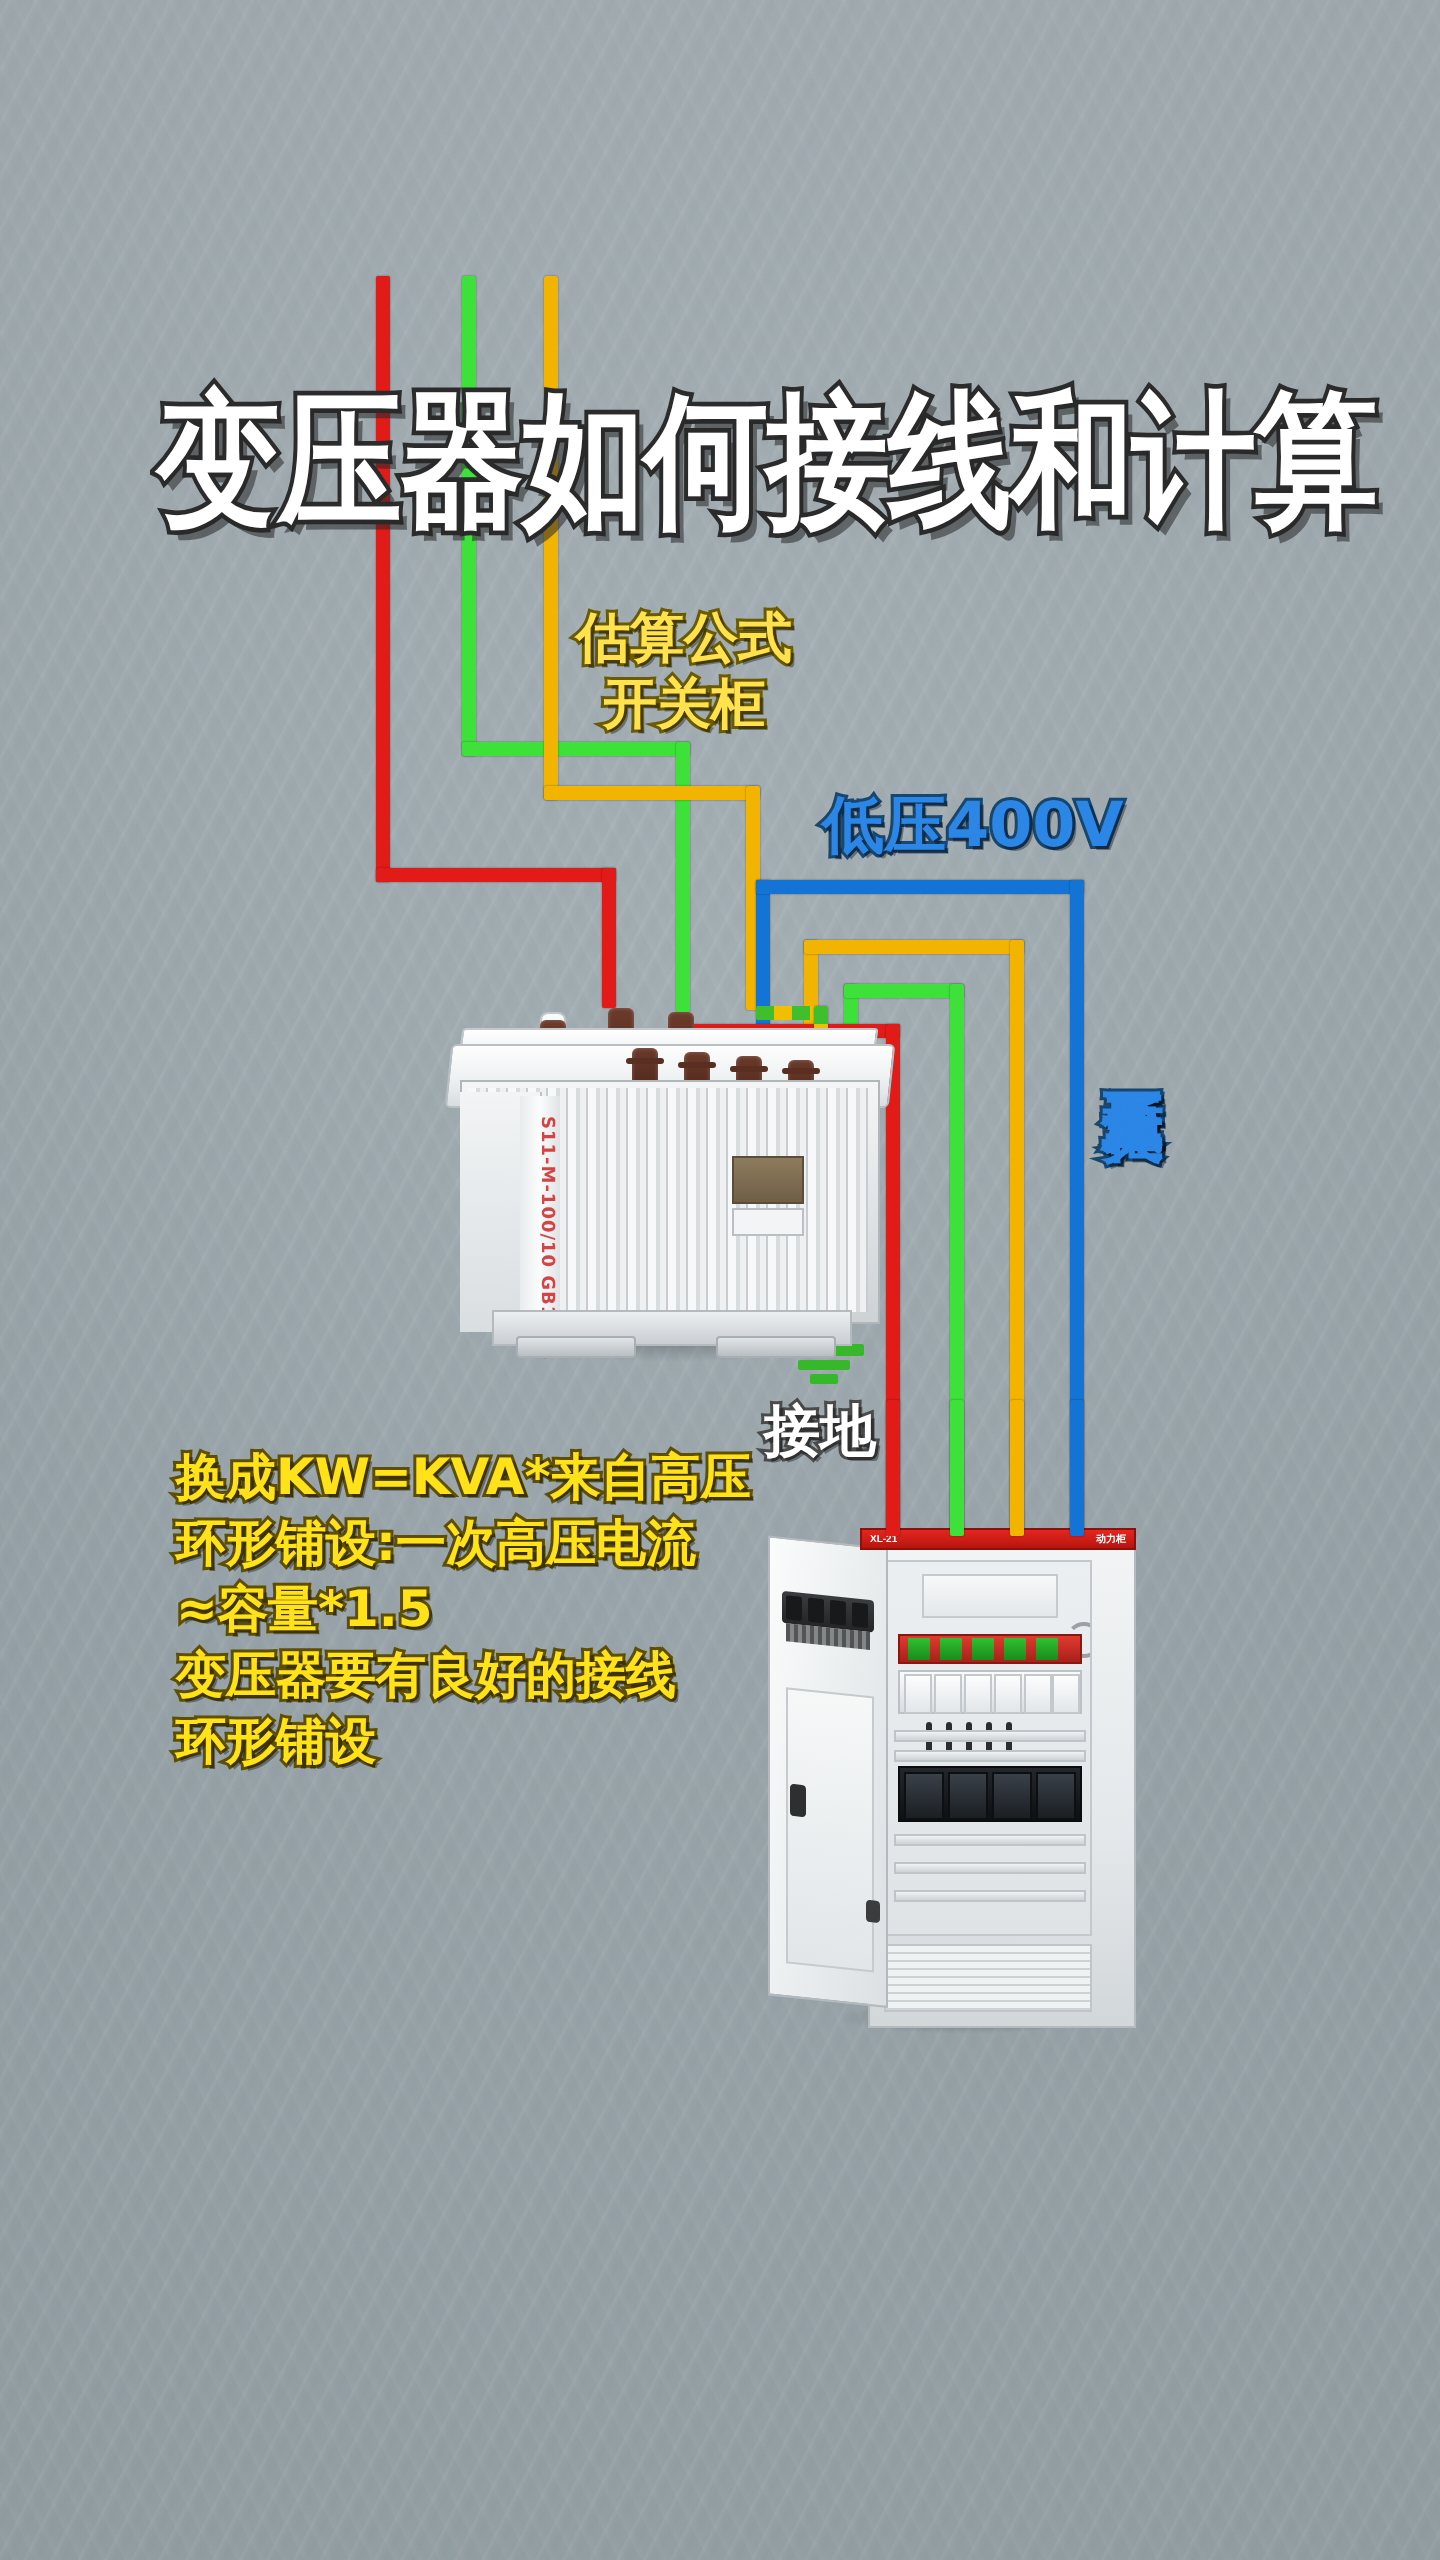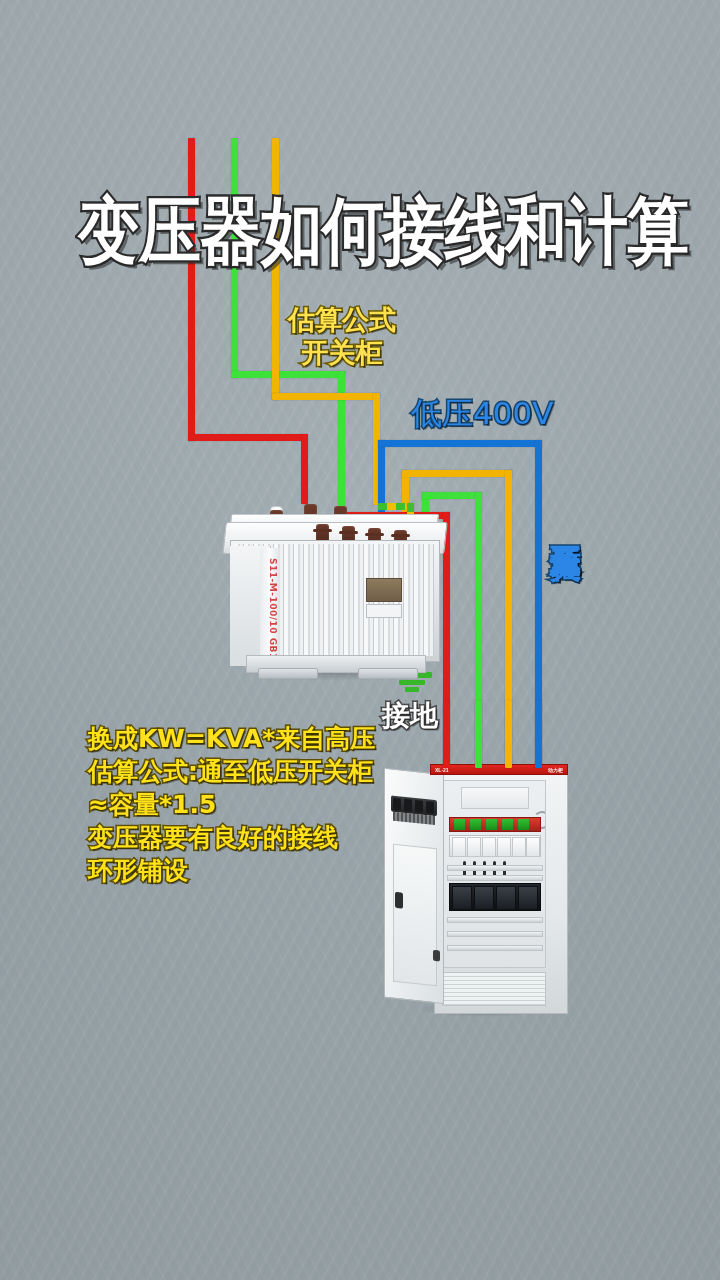--- a/index.html
+++ b/index.html
@@ -70,21 +70,21 @@
     color:#ffe24d;font-size:27px;text-align:center;
     -webkit-text-stroke:3px #6a5a00;paint-order:stroke fill;
     text-shadow:2px 2px 0 rgba(0,0,0,.35);
   }
   .lbl-white{
     color:#ffffff;font-size:28px;
     -webkit-text-stroke:3px #4a4a4a;paint-order:stroke fill;
     text-shadow:2px 2px 0 rgba(0,0,0,.35);
   }
   .lbl-blue{
-    color:#2b86e6;font-size:31px;font-weight:normal;
+    color:#2b86e6;font-size:31px;font-weight:bold;
     -webkit-text-stroke:3px #17466f;paint-order:stroke fill;
     text-shadow:2px 2px 0 rgba(0,0,0,.35);
   }
   .lbl-blue-v{
     color:#2b86e6;font-size:31px;font-weight:bold;
     writing-mode:vertical-rl;text-orientation:upright;
     -webkit-text-stroke:3px #17466f;paint-order:stroke fill;
     text-shadow:2px 2px 0 rgba(0,0,0,.35);
     letter-spacing:1px;
   }
@@ -355,19 +355,19 @@
 
 
   <div class="lbl lbl-blue" style="left:411px;top:396px;">低压400V</div>
 
   <div class="lbl lbl-blue-v" style="left:548px;top:520px;height:230px;">通至低压开关柜</div>
 
   <div class="lbl lbl-white" style="left:382px;top:700px;text-align:right;">接地</div>
 
   <div class="notes">
     <div>换成KW=KVA*来自高压</div>
-    <div>估算公式:通至低压开关柜</div>
+    <div>环形铺设:一次高压电流</div>
     <div>≈容量*1.5</div>
     <div>变压器要有良好的接线</div>
     <div>环形铺设</div>
   </div>
 
 </div>
 
 </body></html>

